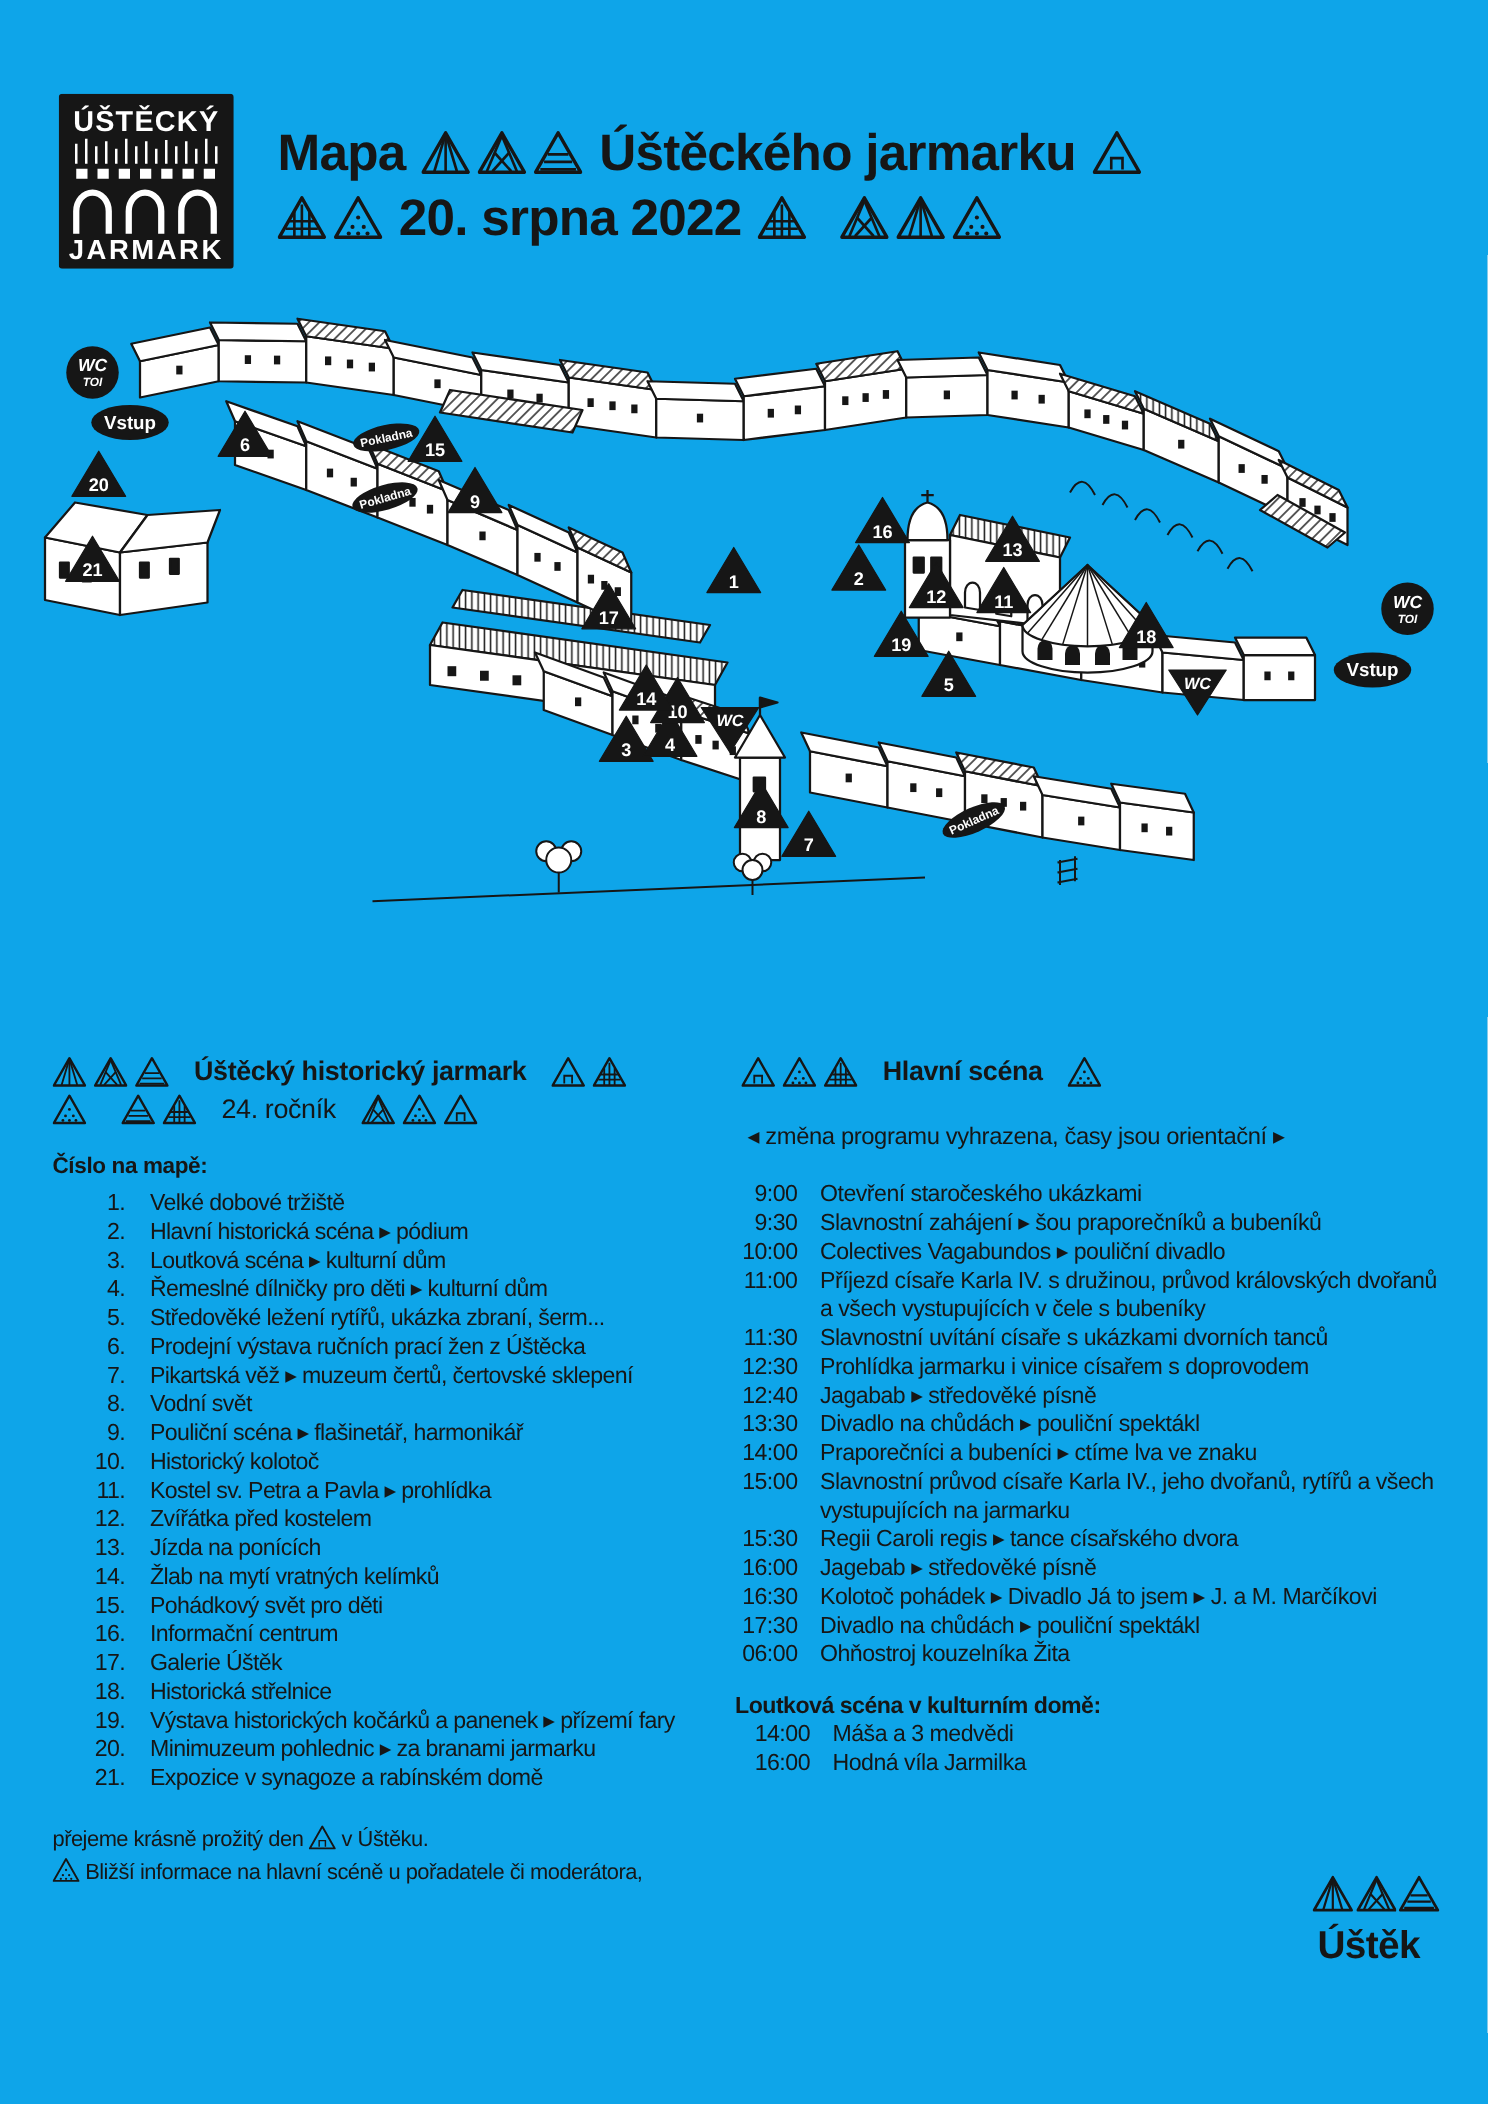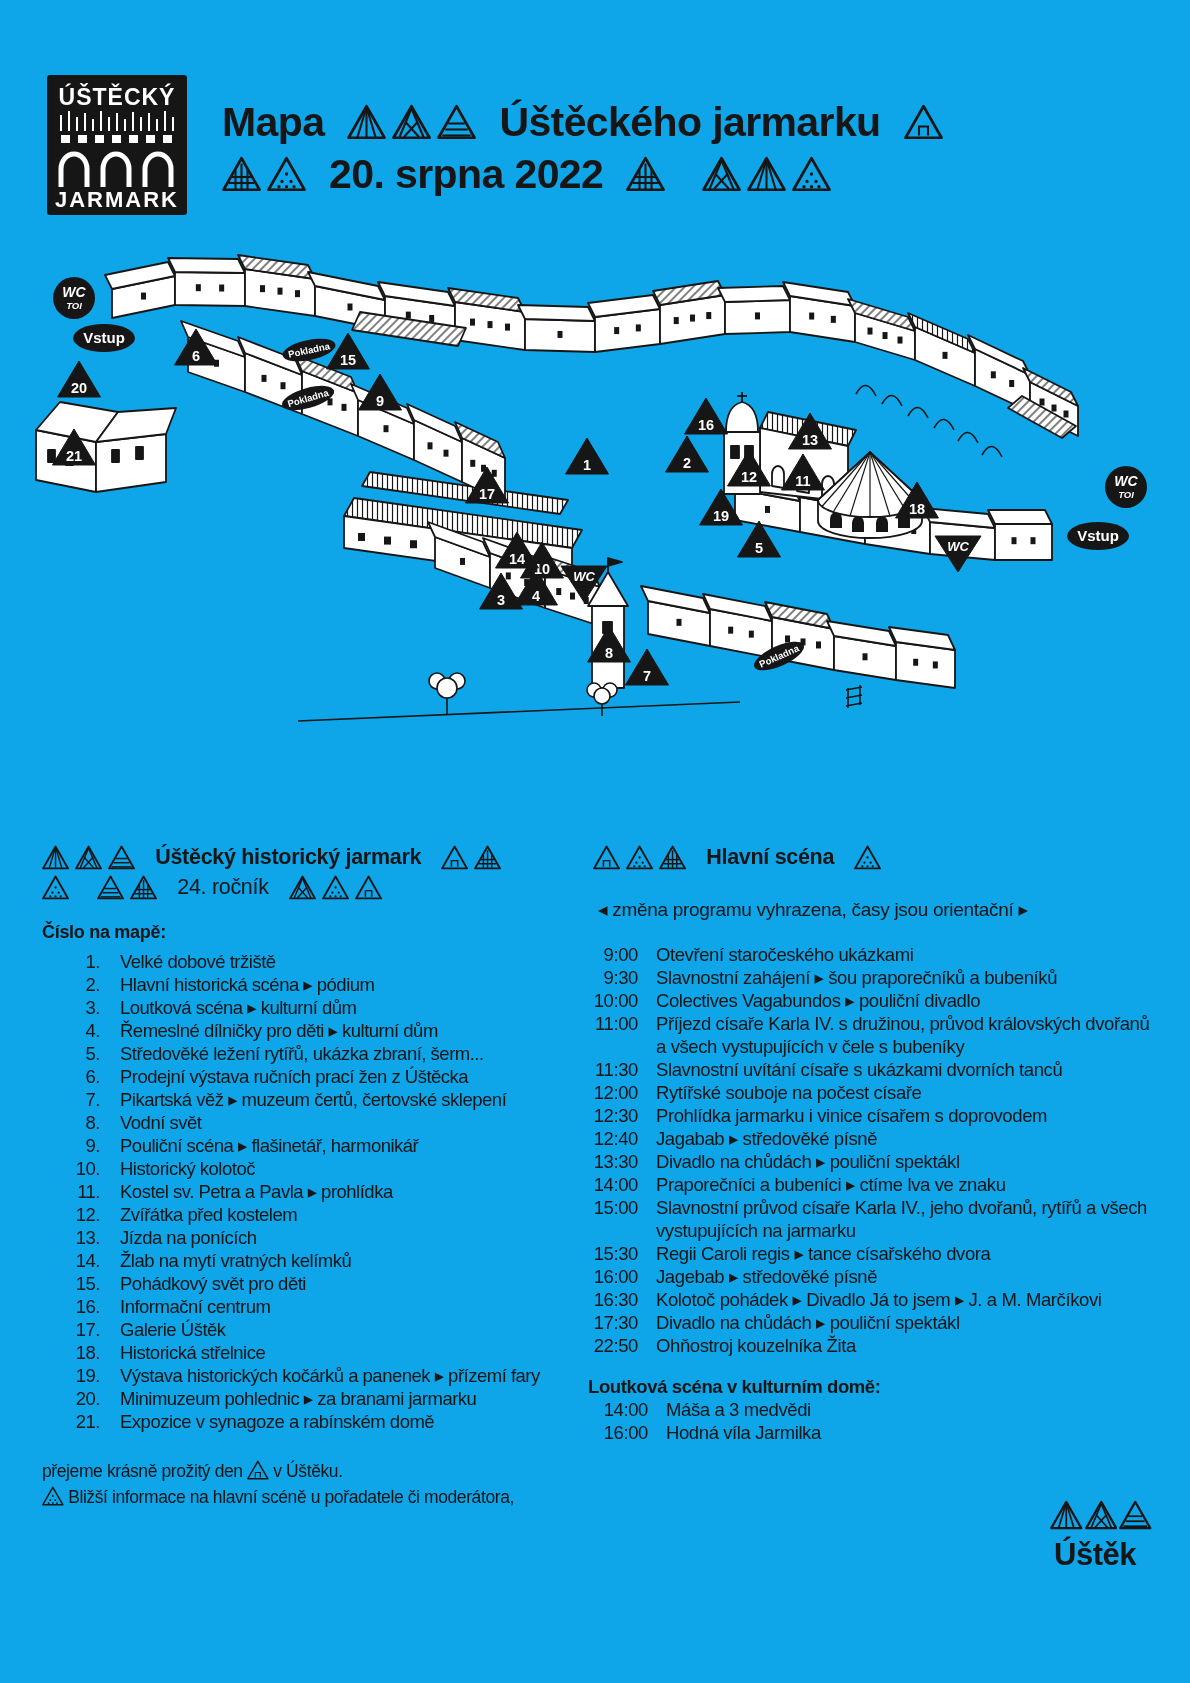--- a/index.html
+++ b/index.html
@@ -1,21 +1,21 @@
 <!DOCTYPE html>
 <html><head>
 <meta charset="utf-8">
 <style>
   html,body{margin:0;padding:0;background:#e8e8e8;}
   .page{position:relative;width:1190px;height:1683px;background:#0ea5e9;margin:0 auto;
         font-family:"Liberation Sans","DejaVu Sans",sans-serif;color:#161616;overflow:hidden;}
   
   .logo{position:absolute;left:47px;top:75px;width:140px;height:140px;}
   .title{position:absolute;left:222px;top:96px;}
-  .title-line{display:flex;align-items:center;gap:23px;height:52px;
+  .title-line{display:flex;align-items:center;gap:13px;height:52px;
               font-size:41px;font-weight:700;letter-spacing:-0.6px;white-space:nowrap;}
   
   .tents{display:inline-flex;gap:6px;align-items:flex-end;}
   .tents svg{height:0.92em;display:block;}
   .title-line .tents svg{height:36px;}
   .hdg .tents svg{height:25px;}
   .note .tents svg{height:20px;transform:translateY(3px);}
   .town-logo .tents svg{height:30px;}
   
   .map-svg{position:absolute;left:0;top:240px;}
@@ -821,24 +821,20 @@
         </div>
         <div class="sch-row">
           <span class="time">11:00</span>
           <span class="txt">Příjezd císaře Karla IV. s družinou, průvod královských dvořanů a všech vystupujících v čele s bubeníky</span>
         </div>
         <div class="sch-row">
           <span class="time">11:30</span>
           <span class="txt">Slavnostní uvítání císaře s ukázkami dvorních tanců</span>
         </div>
         <div class="sch-row">
-          <span class="time">12:00</span>
-          <span class="txt">Rytířské souboje na počest císaře</span>
-        </div>
-        <div class="sch-row">
           <span class="time">12:30</span>
           <span class="txt">Prohlídka jarmarku i vinice císařem s doprovodem</span>
         </div>
         <div class="sch-row">
           <span class="time">12:40</span>
           <span class="txt">Jagabab ▸ středověké písně</span>
         </div>
         <div class="sch-row">
           <span class="time">13:30</span>
           <span class="txt">Divadlo na chůdách ▸ pouliční spektákl</span>
@@ -861,21 +857,21 @@
         </div>
         <div class="sch-row">
           <span class="time">16:30</span>
           <span class="txt">Kolotoč pohádek ▸ Divadlo Já to jsem ▸ J. a M. Marčíkovi</span>
         </div>
         <div class="sch-row">
           <span class="time">17:30</span>
           <span class="txt">Divadlo na chůdách ▸ pouliční spektákl</span>
         </div>
         <div class="sch-row">
-          <span class="time">22:50</span>
+          <span class="time">06:00</span>
           <span class="txt">Ohňostroj kouzelníka Žita</span>
         </div>
       </div>
     <div class="puppet">
       <div class="puppet-title">Loutková scéna v kulturním domě:</div>
       <div id="puppet-schedule">
           <div class="sch-row">
             <span class="time">14:00</span>
             <span class="txt">Máša a 3 medvědi</span>
           </div>

